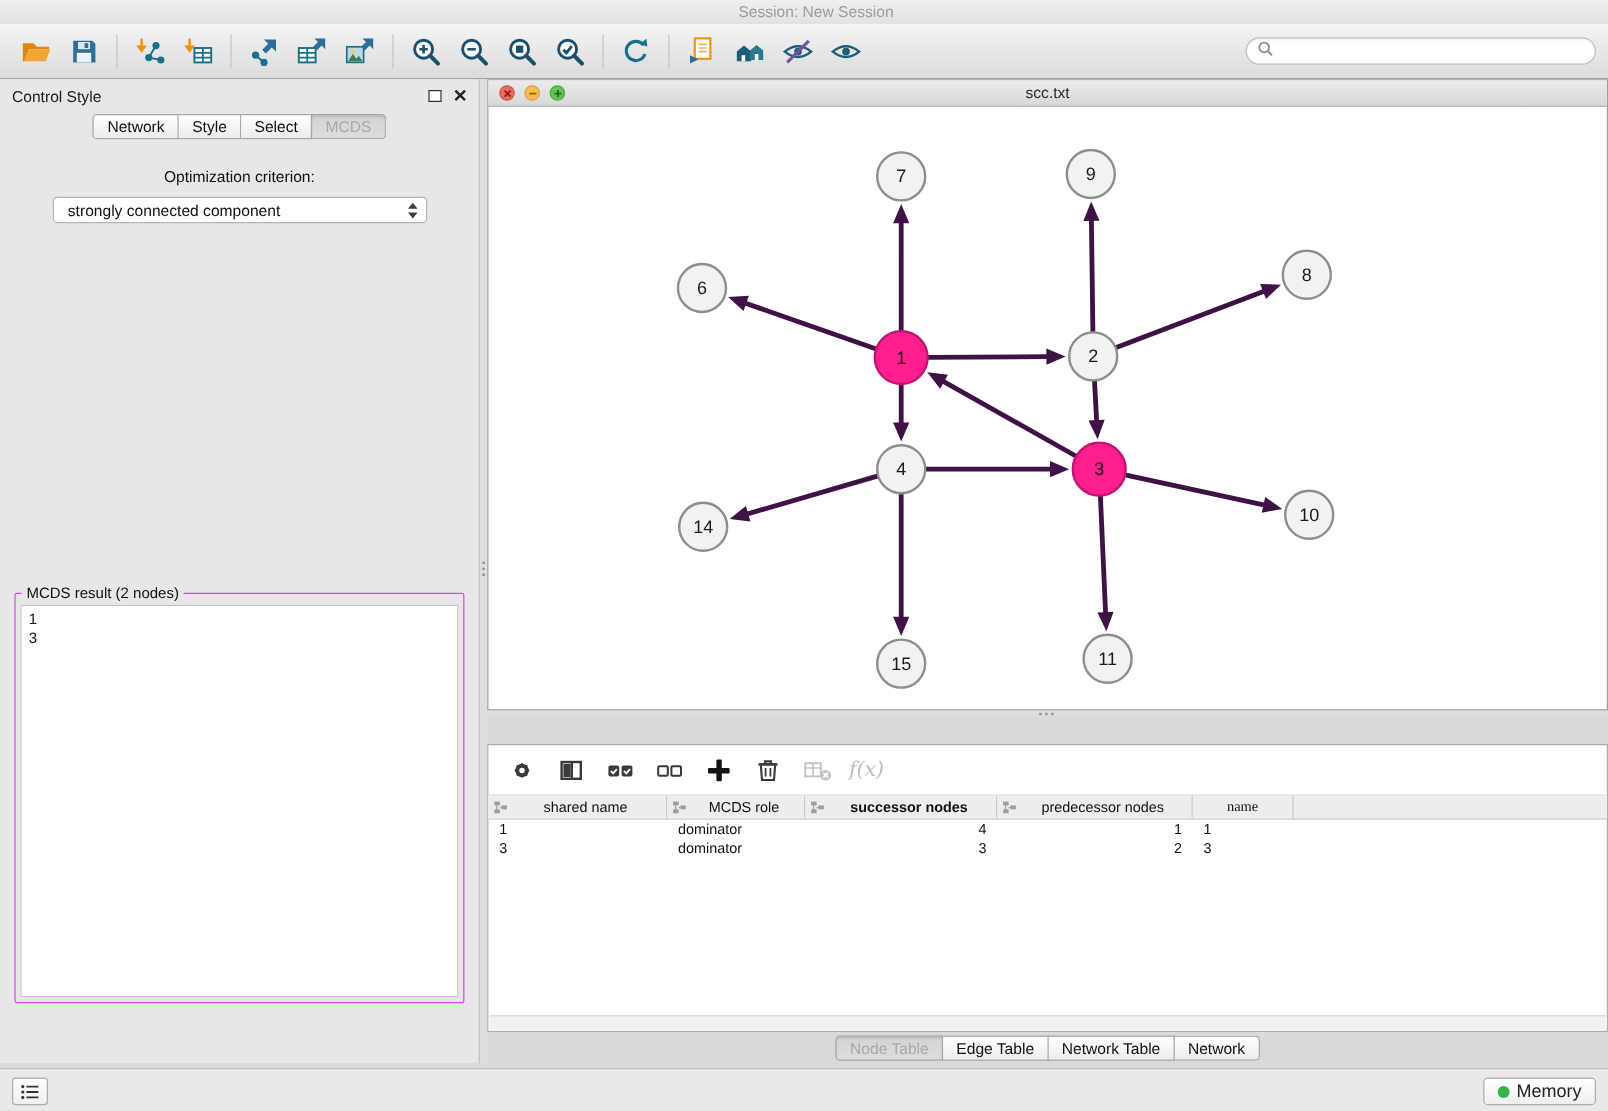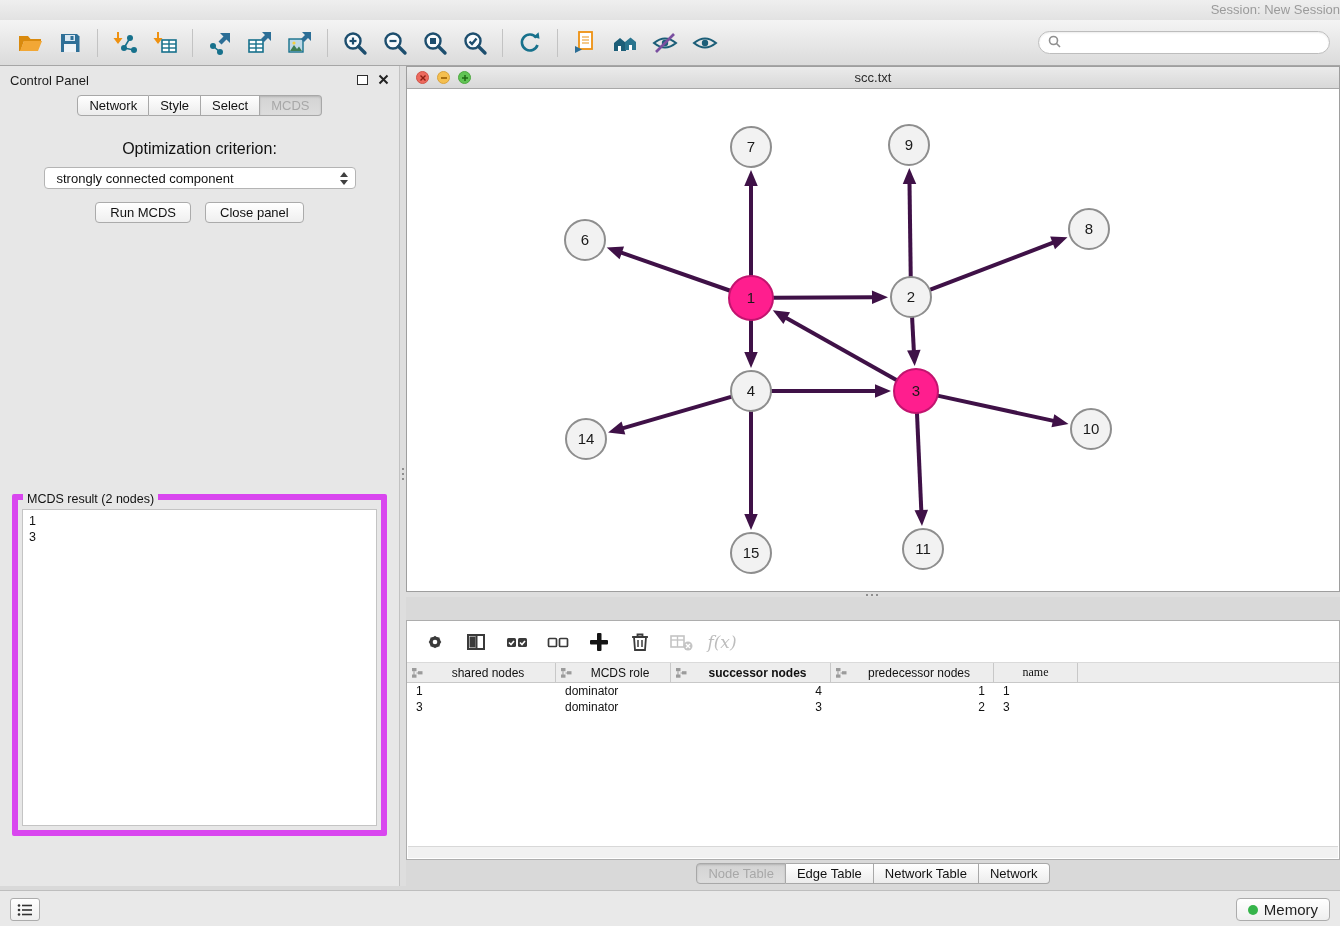--- a/index.html
+++ b/index.html
@@ -6,21 +6,21 @@
   html,body { width:1340px; height:926px; }
   body {
     position:relative; overflow:hidden;
     background:#D9D9D9;
     font-family:"Liberation Sans","DejaVu Sans",sans-serif;
     color:#111;
   }
   
   .titlebar{position:absolute;top:0;left:0;right:0;height:20px;
     background:linear-gradient(#EFEFEF,#E2E2E2);
-    text-align:right;font-size:13px;line-height:20px;color:#9B9B9B;padding-left:20px;}
+    text-align:center;font-size:13px;line-height:20px;color:#9B9B9B;padding-left:20px;}
   .toolbar{position:absolute;top:20px;left:0;right:0;height:46px;
     background:linear-gradient(#F4F4F4,#DBDBDB);border-bottom:1px solid #A6A6A6;
     display:flex;align-items:center;padding:0 10px;}
   .icon-btn{width:40px;height:38px;display:flex;align-items:center;justify-content:center;cursor:default;}
   .tsep{width:1px;height:28px;background:#C3C3C3;margin:0 7px;}
   .search-field{margin-left:auto;width:292px;height:23px;background:#fff;border:1px solid #BDBDBD;
     border-radius:12px;display:flex;align-items:center;padding:0 9px;
     box-shadow:inset 0 1px 2px rgba(0,0,0,.08);}
   .search-field input{flex:1;border:0;outline:0;background:none;font-size:12px;margin-left:6px;}
 
@@ -38,32 +38,32 @@
   .panel-header{height:28px;display:flex;align-items:center;padding:0 10px;font-size:13px;color:#1B1B1B;}
   .panel-btns{margin-left:auto;display:flex;align-items:center;gap:10px;}
   .float-ic{width:11px;height:10px;border:1.5px solid #2E2E2E;display:inline-block;background:#fff;}
   .cp-tabs{display:flex;justify-content:center;margin-top:1px;}
   .tab{height:21px;line-height:19px;padding:0 11px;font-size:13px;color:#111;
     background:linear-gradient(#FFFFFF,#ECECEC);border:1px solid #A8A8A8;border-left:none;cursor:default;}
   .tab:first-child{border-left:1px solid #A8A8A8;border-top-left-radius:4px;border-bottom-left-radius:4px;}
   .tab:last-child{border-top-right-radius:4px;border-bottom-right-radius:4px;}
   .tab.active{background:linear-gradient(#D3D3D3,#DDDDDD);color:#A8A8A8;
     box-shadow:inset 0 1px 2px rgba(0,0,0,.15);}
-  .opt-label{margin-top:24px;text-align:center;font-size:16px;}
+  .opt-label{margin-top:24px;text-align:center;font-size:13px;}
   .combo{margin:9px auto 0;width:312px;height:22px;background:#fff;border:1px solid #B4B4B4;
     border-radius:4px;display:flex;align-items:center;padding-left:12px;font-size:13px;position:relative;}
   .combo-steppers{position:absolute;right:5px;top:0;bottom:0;width:12px;display:flex;flex-direction:column;
     align-items:center;justify-content:center;gap:3px;}
   .arr-up{width:0;height:0;border-left:4px solid transparent;border-right:4px solid transparent;border-bottom:5px solid #3F3F3F;}
   .arr-down{width:0;height:0;border-left:4px solid transparent;border-right:4px solid transparent;border-top:5px solid #3F3F3F;}
   .cp-buttons{display:flex;justify-content:center;gap:14px;margin-top:13px;}
   .btn{height:21px;padding:0 14px;font-size:13px;background:linear-gradient(#FFFFFF,#EFEFEF);
     border:1px solid #ABABAB;border-radius:4px;color:#111;cursor:default;}
   .result-group{position:absolute;left:12px;top:428px;width:375px;height:342px;
-    border:6px solid #d946ef;border-radius:2px;}
+    border:1px solid #d946ef;border-radius:2px;}
   .result-title{position:absolute;top:-8px;left:5px;background:#E7E7E7;padding:0 4px;font-size:12.5px;}
   .result-list{position:absolute;left:4px;right:4px;top:9px;bottom:4px;background:#fff;
     border:1px solid #C4C4C4;font-size:12.5px;line-height:16px;padding:3px 6px;overflow:hidden;}
 
   
   .network-panel{position:absolute;left:406px;top:66px;width:934px;height:526px;background:#fff;
     border:1px solid #9E9E9E;}
   .np-titlebar{height:22px;background:linear-gradient(#EBEBEB,#D8D8D8);border-bottom:1px solid #A8A8A8;
     position:relative;text-align:center;font-size:13px;line-height:22px;color:#2B2B2B;}
   .traffic{position:absolute;left:9px;top:4px;display:flex;gap:8px;}
@@ -248,21 +248,21 @@
 
 <div class="v-split">
     <div class="dots"></div>
   </div>
 <div class="h-split">
     <div class="dots"></div>
   </div>
 
 <div class="control-panel" style="position:absolute;">
   <div class="panel-header">
-    <span>Control Panel</span>
+    <span>Control Style</span>
     <span class="panel-btns">
       <span class="float-ic"></span>
       <span>
         <svg width="11" height="11" viewBox="0 0 11 11">
             <path d="M1.5 1.5l8 8M9.5 1.5l-8 8" stroke="#222" stroke-width="2"></path>
           </svg>
       </span>
     </span>
   </div>
   <div class="cp-tabs">
@@ -271,24 +271,20 @@
     <div class="tab">Select</div>
     <div class="tab active">MCDS</div>
   </div>
   <div class="opt-label">Optimization criterion:</div>
   <div class="combo">
     <span>strongly connected component</span>
     <span class="combo-steppers">
       <span class="arr-up"></span>
         <span class="arr-down"></span>
     </span>
-  </div>
-  <div class="cp-buttons">
-    <button class="btn">Run MCDS</button>
-    <button class="btn">Close panel</button>
   </div>
   <div class="result-group">
     <span class="result-title">MCDS result (2 nodes)</span>
     <div class="result-list">
       <div>1</div>
       <div>3</div>
     </div>
   </div>
 </div>
 
@@ -452,21 +448,21 @@
     <div class="thead" id="table-head">
         <div class="th" style="width: 149px;">
           <span class="sort-ic">
             <svg width="12" height="12" viewBox="0 0 12 12">
               <rect x="1" y="1" width="4.5" height="3.2" fill="#9B9B9B"></rect>
               <rect x="1" y="7.5" width="4.5" height="3.2" fill="#9B9B9B"></rect>
               <rect x="7" y="4.2" width="4.5" height="3.2" fill="#9B9B9B"></rect>
               <path d="M3 4.2v5M5.5 6h1.5" stroke="#9B9B9B" fill="none"></path>
             </svg>
           </span>
-          <span class="th-label">shared nodes</span>
+          <span class="th-label">shared name</span>
         </div>
         <div class="th" style="width: 115px;">
           <span class="sort-ic">
             <svg width="12" height="12" viewBox="0 0 12 12">
               <rect x="1" y="1" width="4.5" height="3.2" fill="#9B9B9B"></rect>
               <rect x="1" y="7.5" width="4.5" height="3.2" fill="#9B9B9B"></rect>
               <rect x="7" y="4.2" width="4.5" height="3.2" fill="#9B9B9B"></rect>
               <path d="M3 4.2v5M5.5 6h1.5" stroke="#9B9B9B" fill="none"></path>
             </svg>
           </span>

